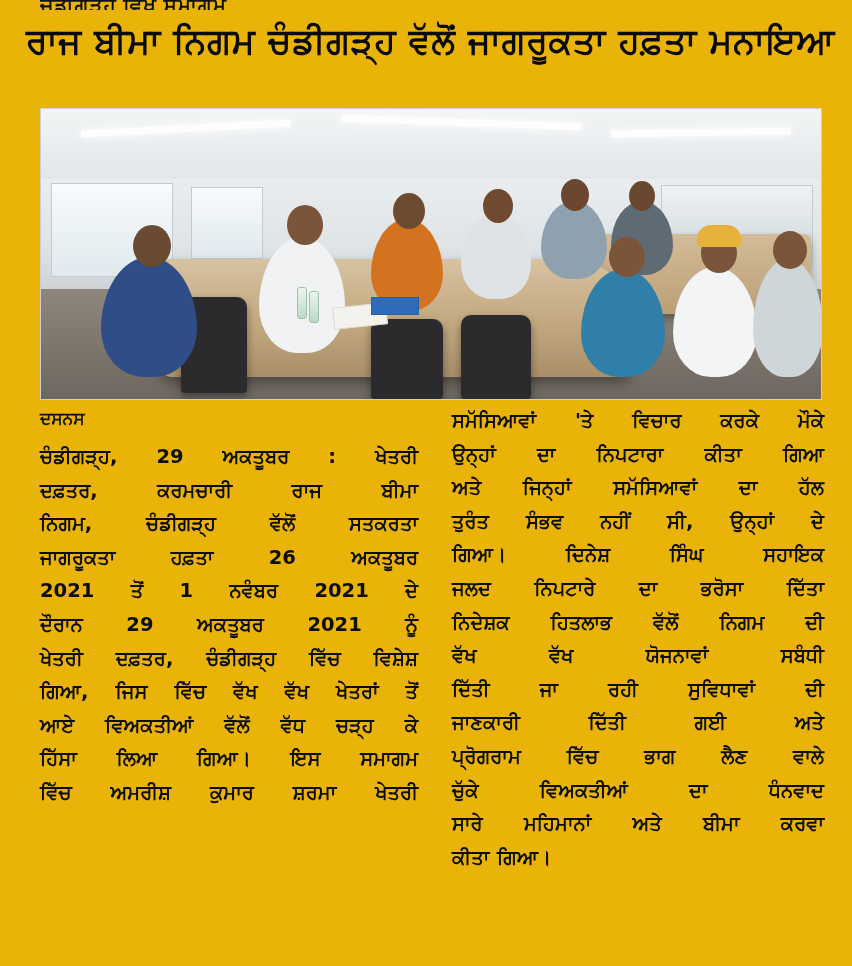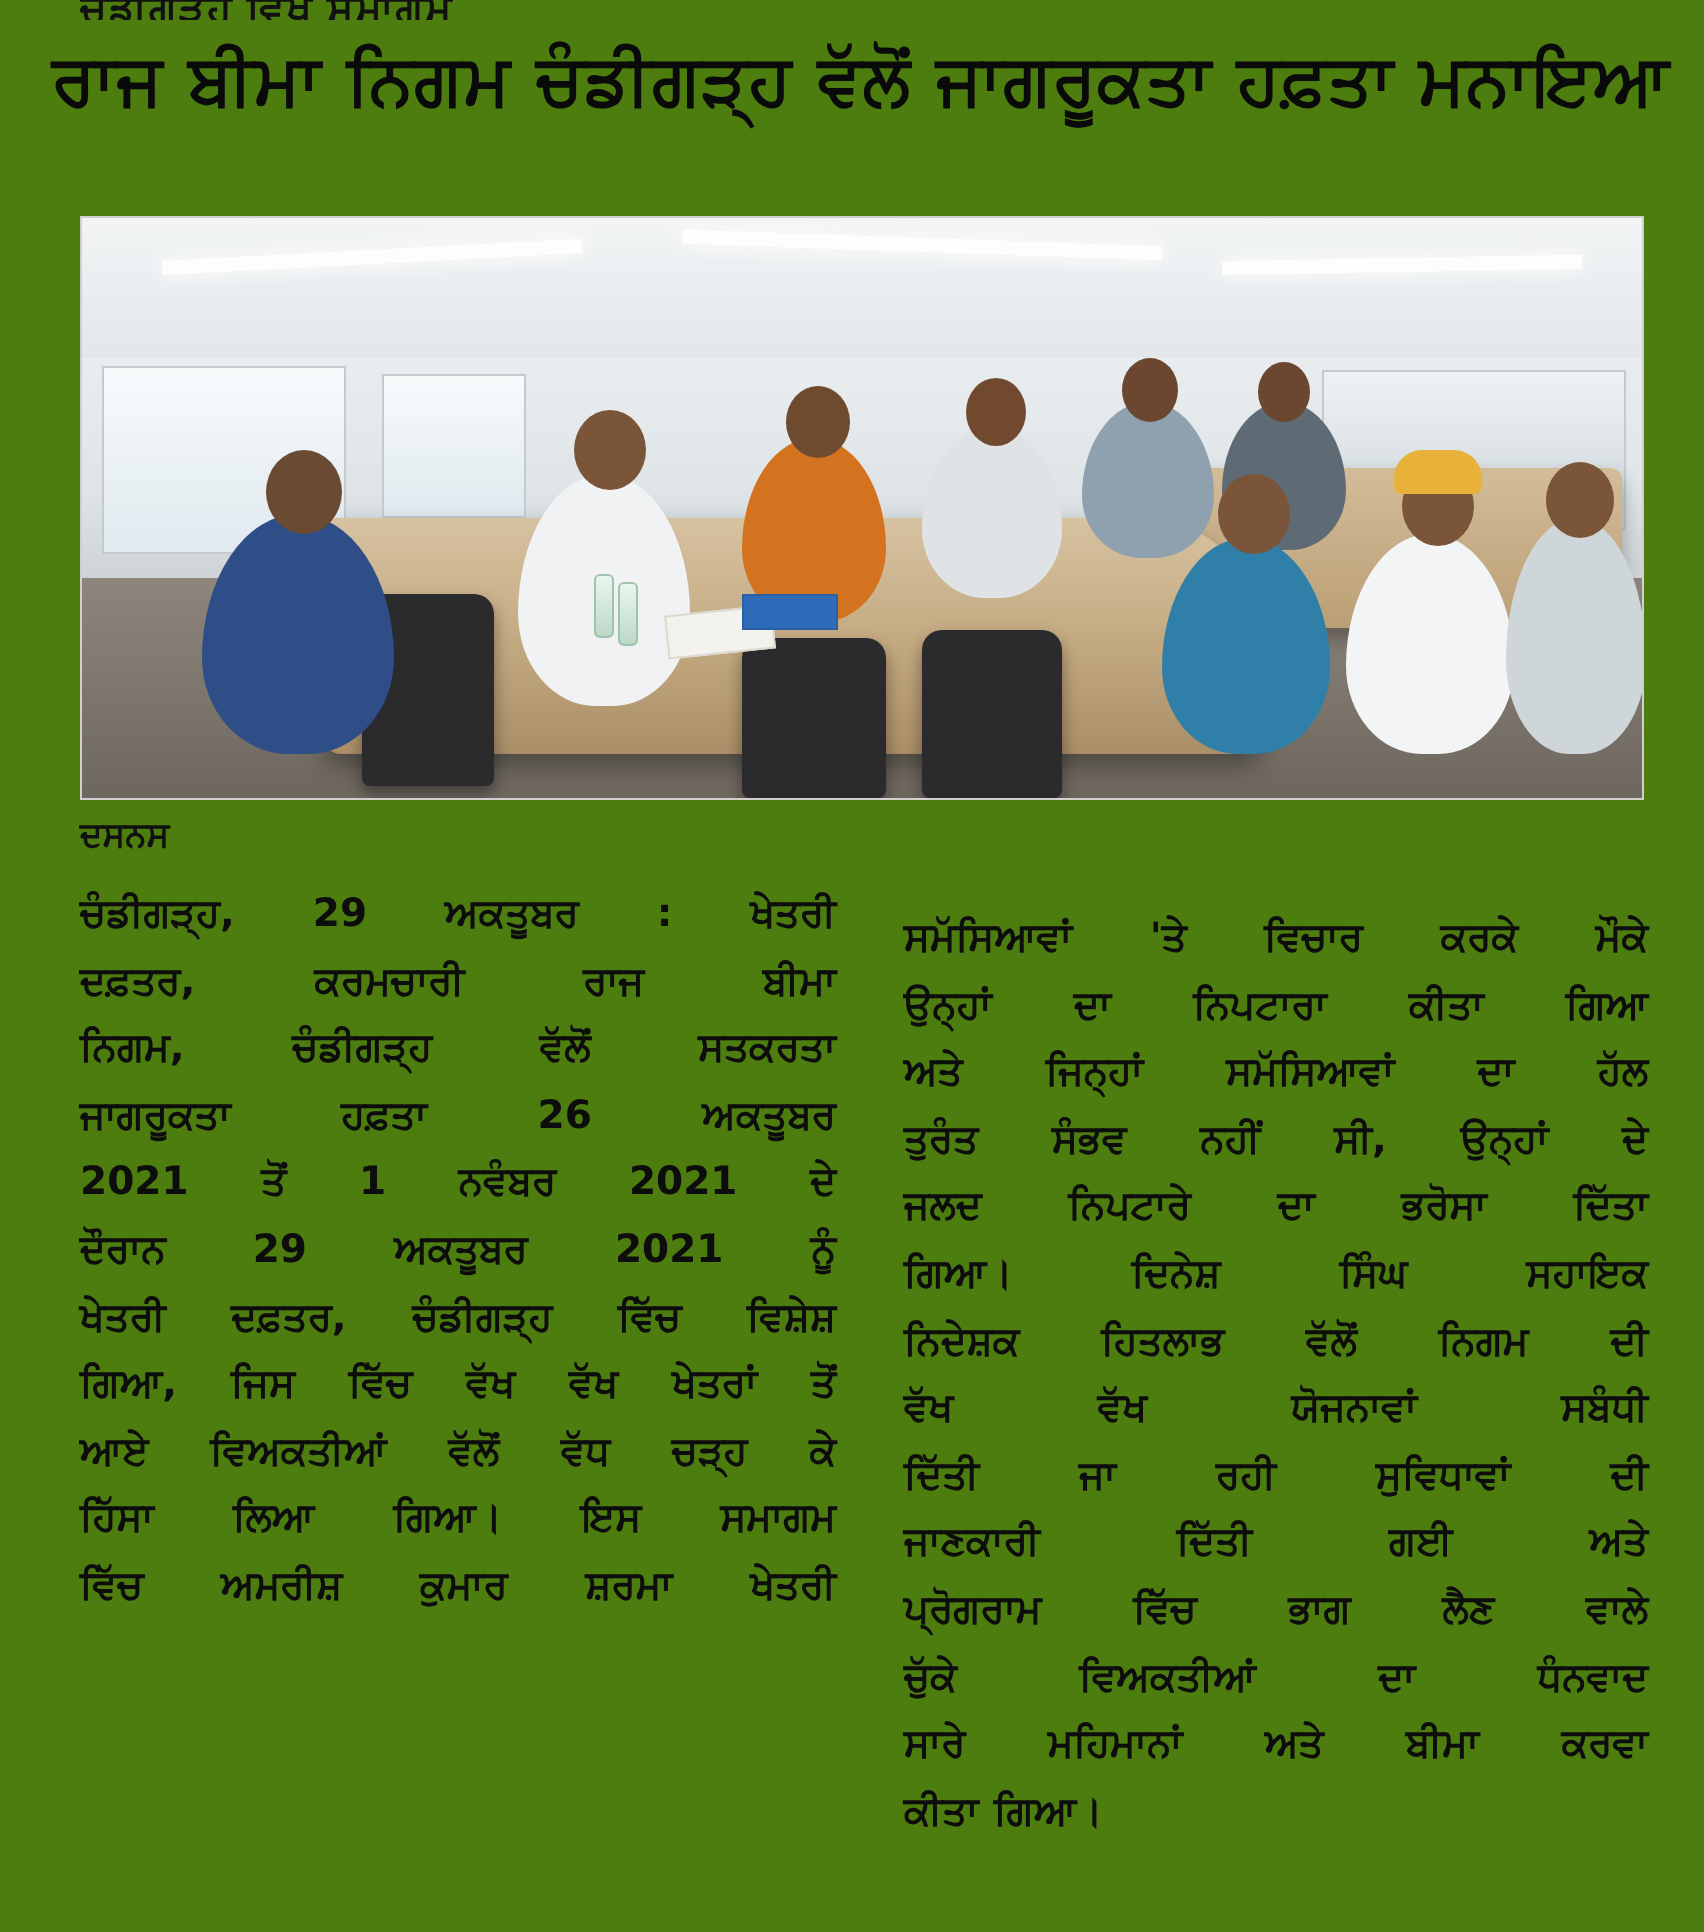--- a/index.html
+++ b/index.html
@@ -11,21 +11,21 @@
     width: 852px;
     height: 966px;
     overflow: hidden;
     font-family: "Liberation Sans", sans-serif;
     color: #000000;
   }
   .page {
     position: relative;
     width: 852px;
     height: 966px;
-    background: #4d7c0f;
+    background: #eab308;
     box-sizing: border-box;
   }
 
   
   .top-strip {
     position: absolute;
     top: 0;
     left: 40px;
     width: 300px;
     height: 10px;
@@ -153,21 +153,20 @@
     word-spacing: 1px;
   }
   .col.left {
     left: 40px;
     width: 378px;
   }
   .col.right {
     left: 452px;
     width: 372px;
     top: 404px;
-    margin-top: 48px;
   }
   .col p {
     margin: 0;
   }
   .col .lead {
     font-weight: bold;
   }
   .col .line {
     display: block;
     white-space: nowrap;
@@ -256,22 +255,22 @@
       <span class="line">ਵਿੱਚ ਅਮਰੀਸ਼ ਕੁਮਾਰ ਸ਼ਰਮਾ ਖੇਤਰੀ</span>
     </p>
   </div>
 
   <div class="col right">
     <p class="lead">
       <span class="line">ਸਮੱਸਿਆਵਾਂ 'ਤੇ ਵਿਚਾਰ ਕਰਕੇ ਮੌਕੇ</span>
       <span class="line">ਉਨ੍ਹਾਂ ਦਾ ਨਿਪਟਾਰਾ ਕੀਤਾ ਗਿਆ</span>
       <span class="line">ਅਤੇ ਜਿਨ੍ਹਾਂ ਸਮੱਸਿਆਵਾਂ ਦਾ ਹੱਲ</span>
       <span class="line">ਤੁਰੰਤ ਸੰਭਵ ਨਹੀਂ ਸੀ, ਉਨ੍ਹਾਂ ਦੇ</span>
+      <span class="line">ਗਿਆ। ਦਿਨੇਸ਼ ਸਿੰਘ ਸਹਾਇਕ</span>
       <span class="line">ਜਲਦ ਨਿਪਟਾਰੇ ਦਾ ਭਰੋਸਾ ਦਿੱਤਾ</span>
-      <span class="line">ਗਿਆ। ਦਿਨੇਸ਼ ਸਿੰਘ ਸਹਾਇਕ</span>
       <span class="line">ਨਿਦੇਸ਼ਕ ਹਿਤਲਾਭ ਵੱਲੋਂ ਨਿਗਮ ਦੀ</span>
       <span class="line">ਵੱਖ ਵੱਖ ਯੋਜਨਾਵਾਂ ਸਬੰਧੀ</span>
       <span class="line">ਦਿੱਤੀ ਜਾ ਰਹੀ ਸੁਵਿਧਾਵਾਂ ਦੀ</span>
       <span class="line">ਜਾਣਕਾਰੀ ਦਿੱਤੀ ਗਈ ਅਤੇ</span>
       <span class="line">ਪ੍ਰੋਗਰਾਮ ਵਿੱਚ ਭਾਗ ਲੈਣ ਵਾਲੇ</span>
       <span class="line">ਚੁੱਕੇ ਵਿਅਕਤੀਆਂ ਦਾ ਧੰਨਵਾਦ</span>
       <span class="line">ਸਾਰੇ ਮਹਿਮਾਨਾਂ ਅਤੇ ਬੀਮਾ ਕਰਵਾ</span>
       <span class="line last">ਕੀਤਾ ਗਿਆ।</span>
     </p>
   </div>

